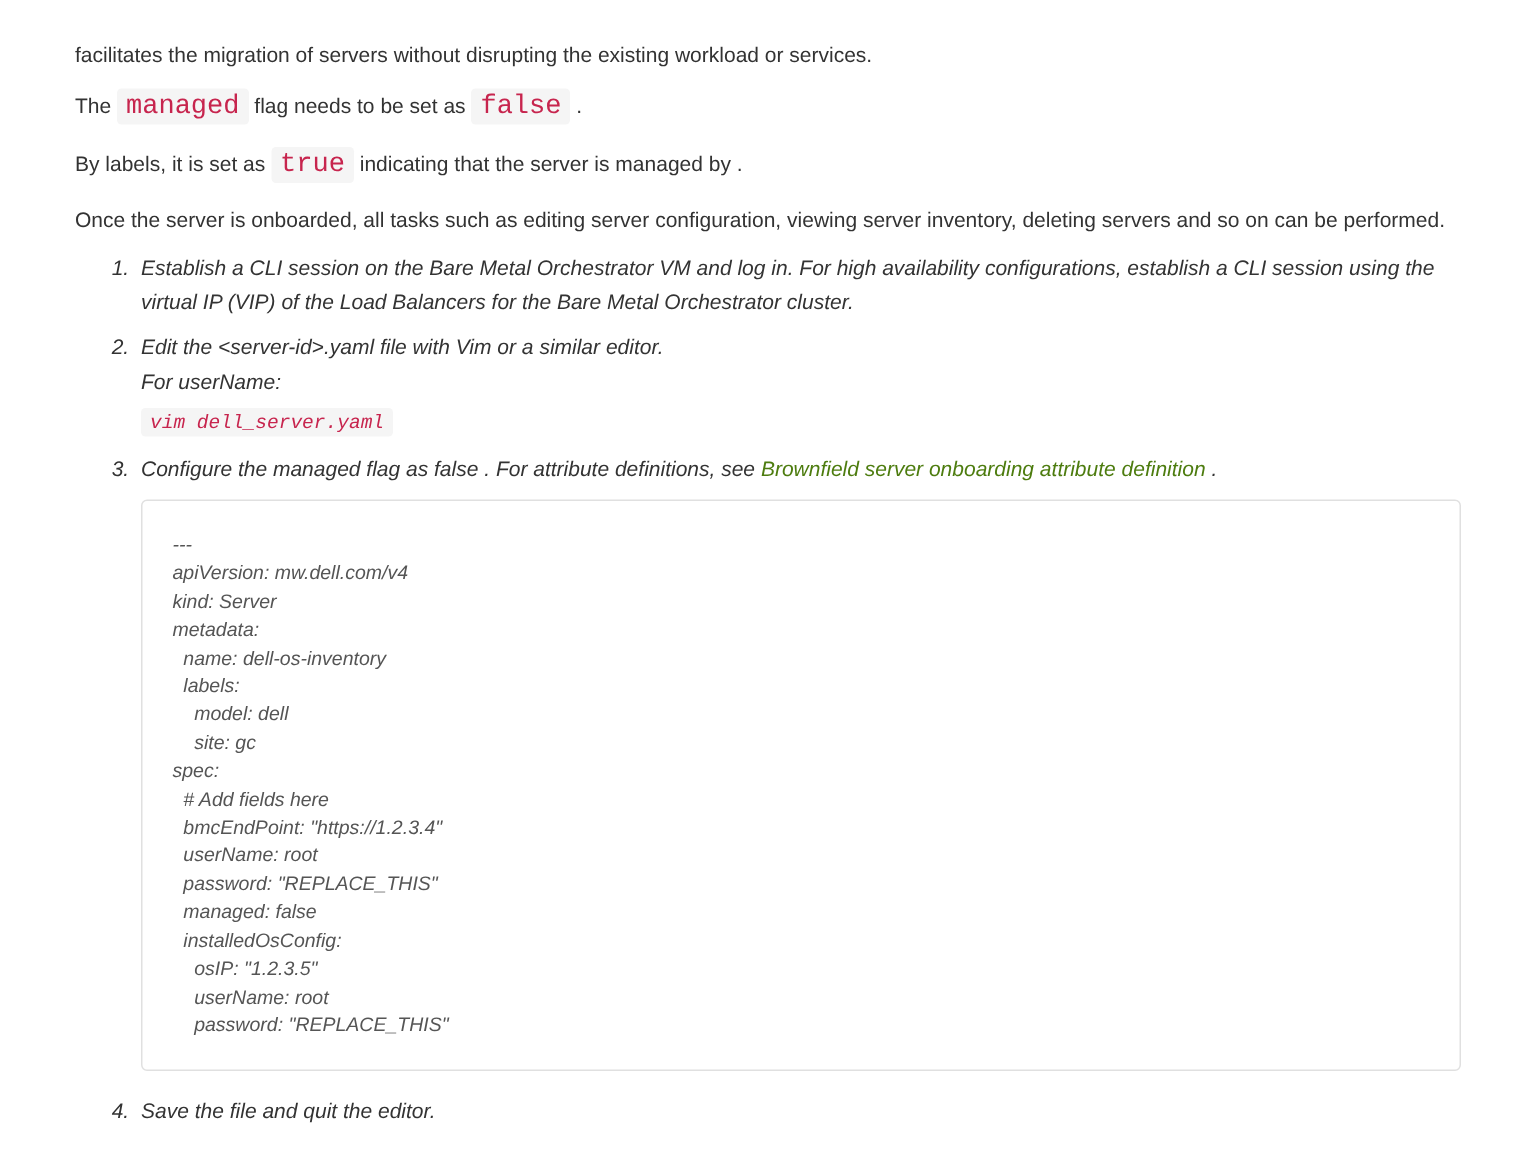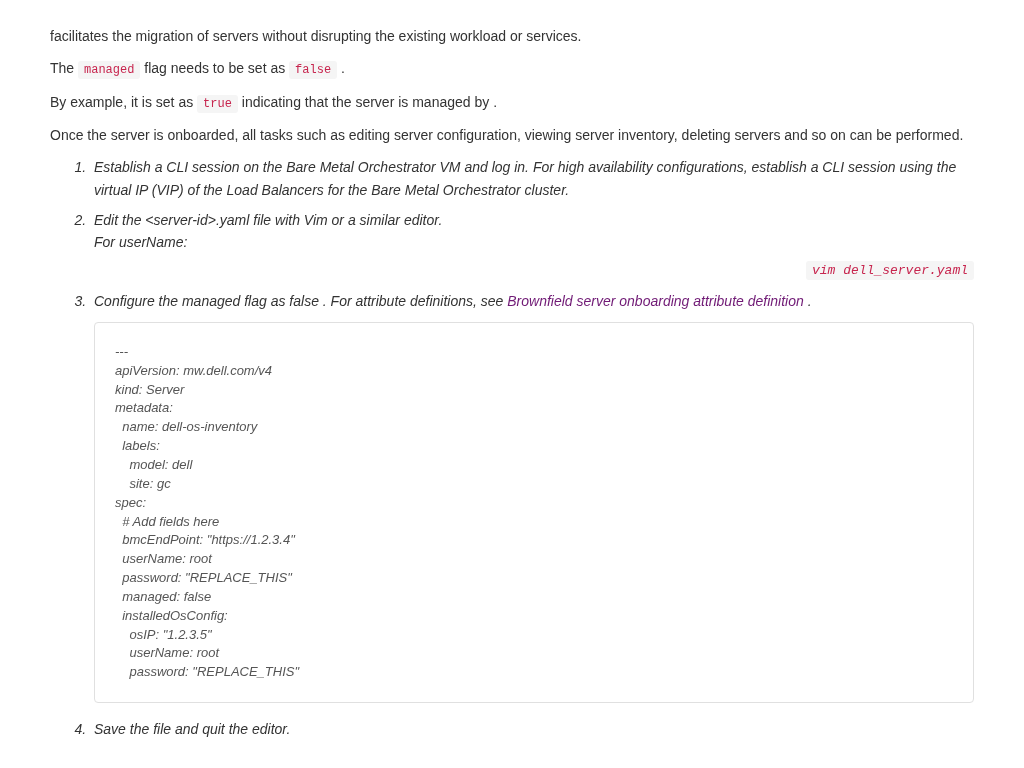--- a/index.html
+++ b/index.html
@@ -18,33 +18,33 @@
     }
     p {
       margin-bottom: 10px;
     }
     .code-inline {
       font-family: "Courier New", monospace;
       background: #f5f5f5;
       color: #c7254e;
       padding: 2px 6px;
       border-radius: 3px;
-      font-size: 12px;
+      font-size: 18px;
     }
     ol {
       margin-top: 10px;
       padding-left: 40px;
     }
     ol li {
       margin-bottom: 8px;
       padding-left: 4px;
       font-style: italic;
     }
     .link {
-      color: #701a75;
+      color: #4d7c0f;
       text-decoration: none;
       cursor: pointer;
     }
     .cmd-inline {
       font-family: "Courier New", monospace;
       background: #f5f5f5;
       color: #c7254e;
       padding: 2px 6px;
       border-radius: 3px;
       font-size: 13px;
@@ -57,34 +57,33 @@
       margin-bottom: 15px;
       font-family: Arial, sans-serif;
       font-size: 13px;
       line-height: 1.45;
       white-space: pre;
       color: #555;
       background: #fff;
     }
     .subtext {
       margin-top: 4px;
-      text-align: right;
     }
   </style>
 </head>
 <body>
 
 <p>facilitates the migration of servers without disrupting the existing workload or services.</p>
 
 <p>
   <span>The </span><span class="code-inline">managed</span><span> flag needs to be set as </span><span class="code-inline">false</span><span> .</span>
 </p>
 
 <p>
-  <span>By example, it is set as </span><span class="code-inline">true</span><span> indicating that the server is managed by .</span>
+  <span>By labels, it is set as </span><span class="code-inline">true</span><span> indicating that the server is managed by .</span>
 </p>
 
 <p>Once the server is onboarded, all tasks such as editing server configuration, viewing server inventory, deleting servers and so on can be performed.</p>
 
 <ol>
   <li>
     <span>Establish a CLI session on the Bare Metal Orchestrator VM and log in. For high availability configurations, establish a CLI session using the virtual IP (VIP) of the Load Balancers for the Bare Metal Orchestrator cluster.</span>
   </li>
   <li>
     <div>Edit the &lt;server-id&gt;.yaml file with Vim or a similar editor.</div>

